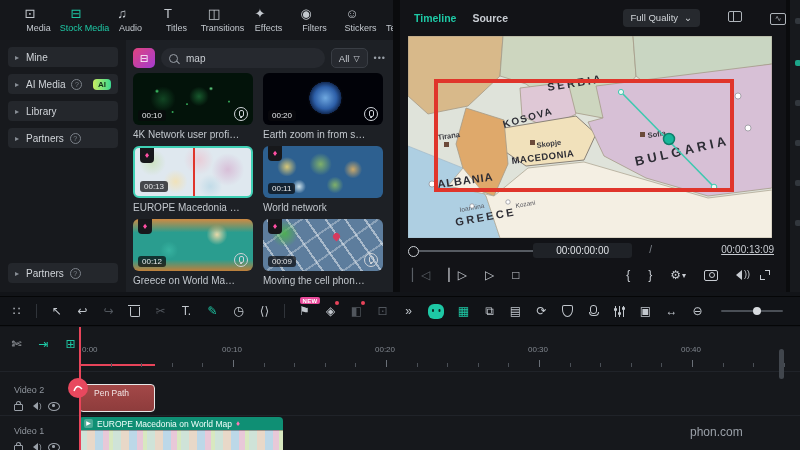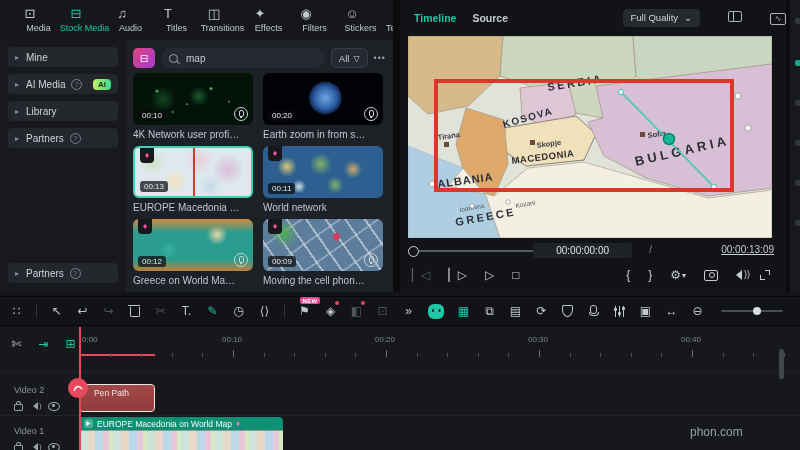--- a/index.html
+++ b/index.html
@@ -178,21 +178,21 @@
   .ic-trash{width:8px;height:9px;border:1.2px solid currentColor;border-top:none;border-radius:0 0 2px 2px;
             position:relative;top:1px;}
   .ic-trash::before{content:"";position:absolute;left:-2.5px;top:-2.5px;width:12px;height:1.2px;background:currentColor;}
   .ic-hslider{width:62px;height:2px;background:#4a4f56;border-radius:1px;position:relative;margin:0 4px;}
   .ic-hslider::before{content:"";position:absolute;left:32px;top:-3px;width:8px;height:8px;border-radius:50%;
                       background:#d8dbdf;}
 
   
   #timeline{left:0;top:327px;width:800px;height:123px;background:#16181c;}
   #thead-icons{position:absolute;left:10px;top:7px;display:flex;gap:14px;font-size:11px;}
-  #ruler{position:absolute;left:79px;top:8px;right:0;height:24px;cursor:pointer;}
+  #ruler{position:absolute;left:79px;top:18px;right:0;height:24px;cursor:pointer;}
   .rlabel{position:absolute;top:0;font-size:8px;color:#80868e;}
   .tick{position:absolute;bottom:2px;width:1px;background:#4a4f56;}
   .tick.major{height:7px;background:#6a7078;}
   .tick.minor{height:4px;}
   #rangeline{position:absolute;left:0px;top:19px;width:76px;height:2px;background:#e8445a;}
   .rowsep{position:absolute;left:0;width:800px;height:1px;background:#202329;}
   .trackhdr{position:absolute;left:0;width:79px;}
   .tname{font-size:9px;color:#8f959d;margin-left:14px;}
   .ticons{display:flex;gap:10px;margin:6px 0 0 14px;align-items:center;color:#9aa0a8;}
   .ic-lock{width:7px;height:5px;border:1px solid currentColor;border-radius:1px;position:relative;margin-top:3px;}

